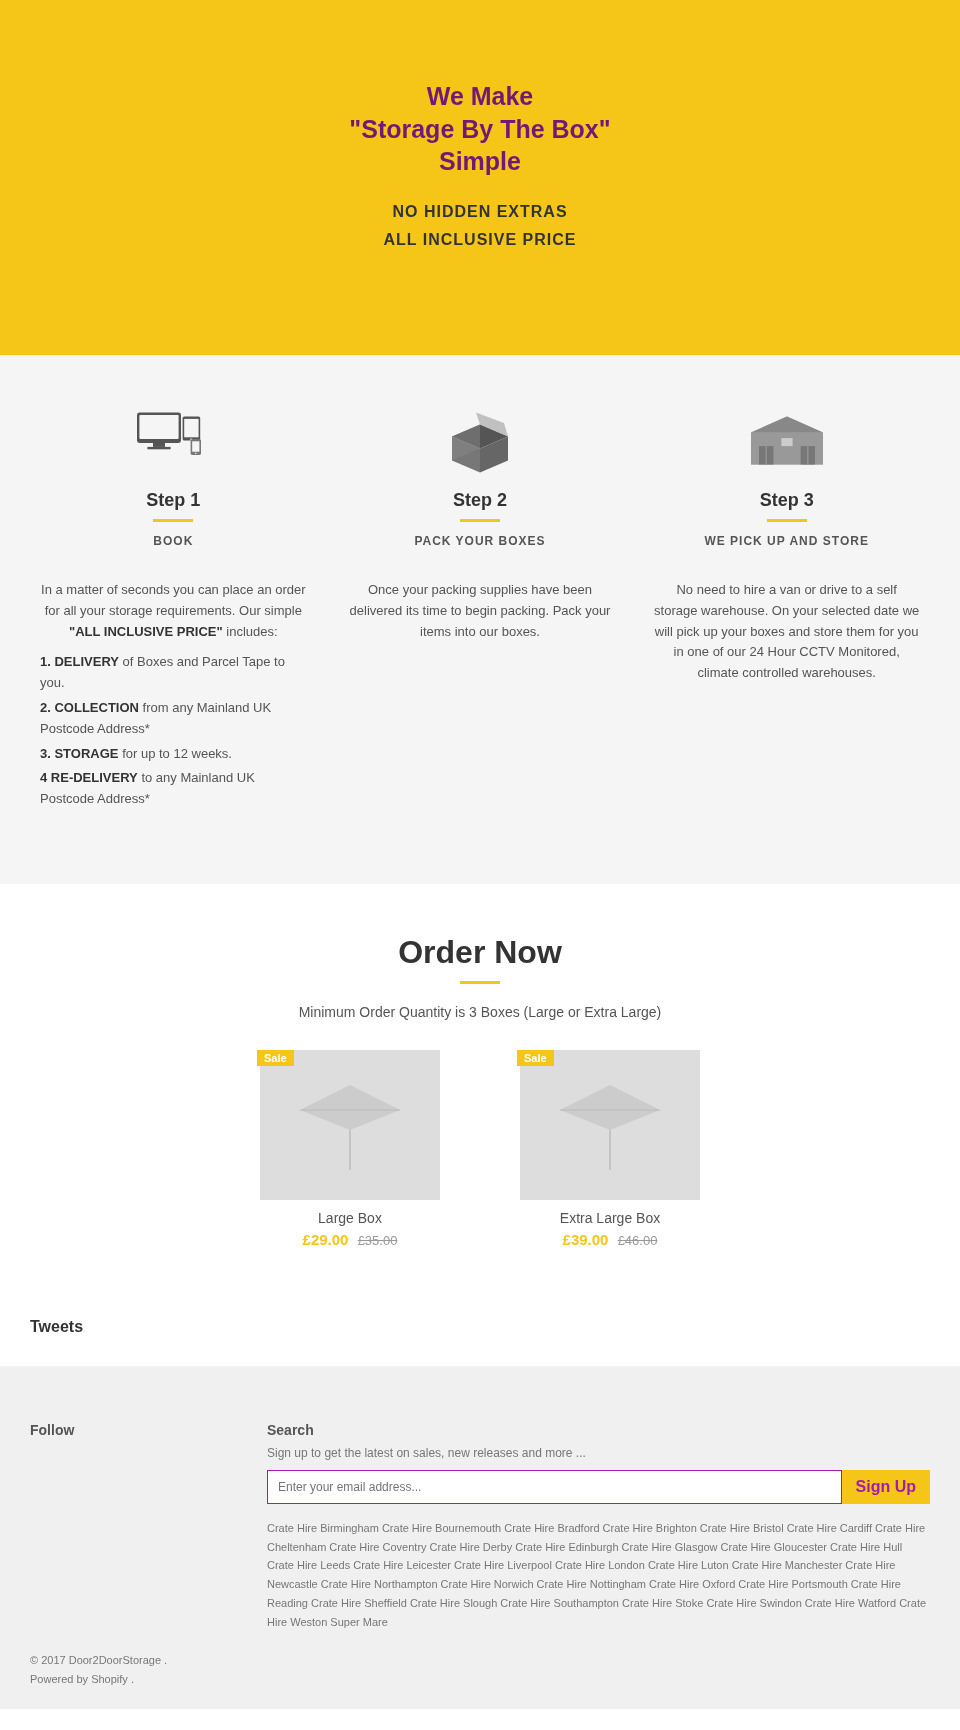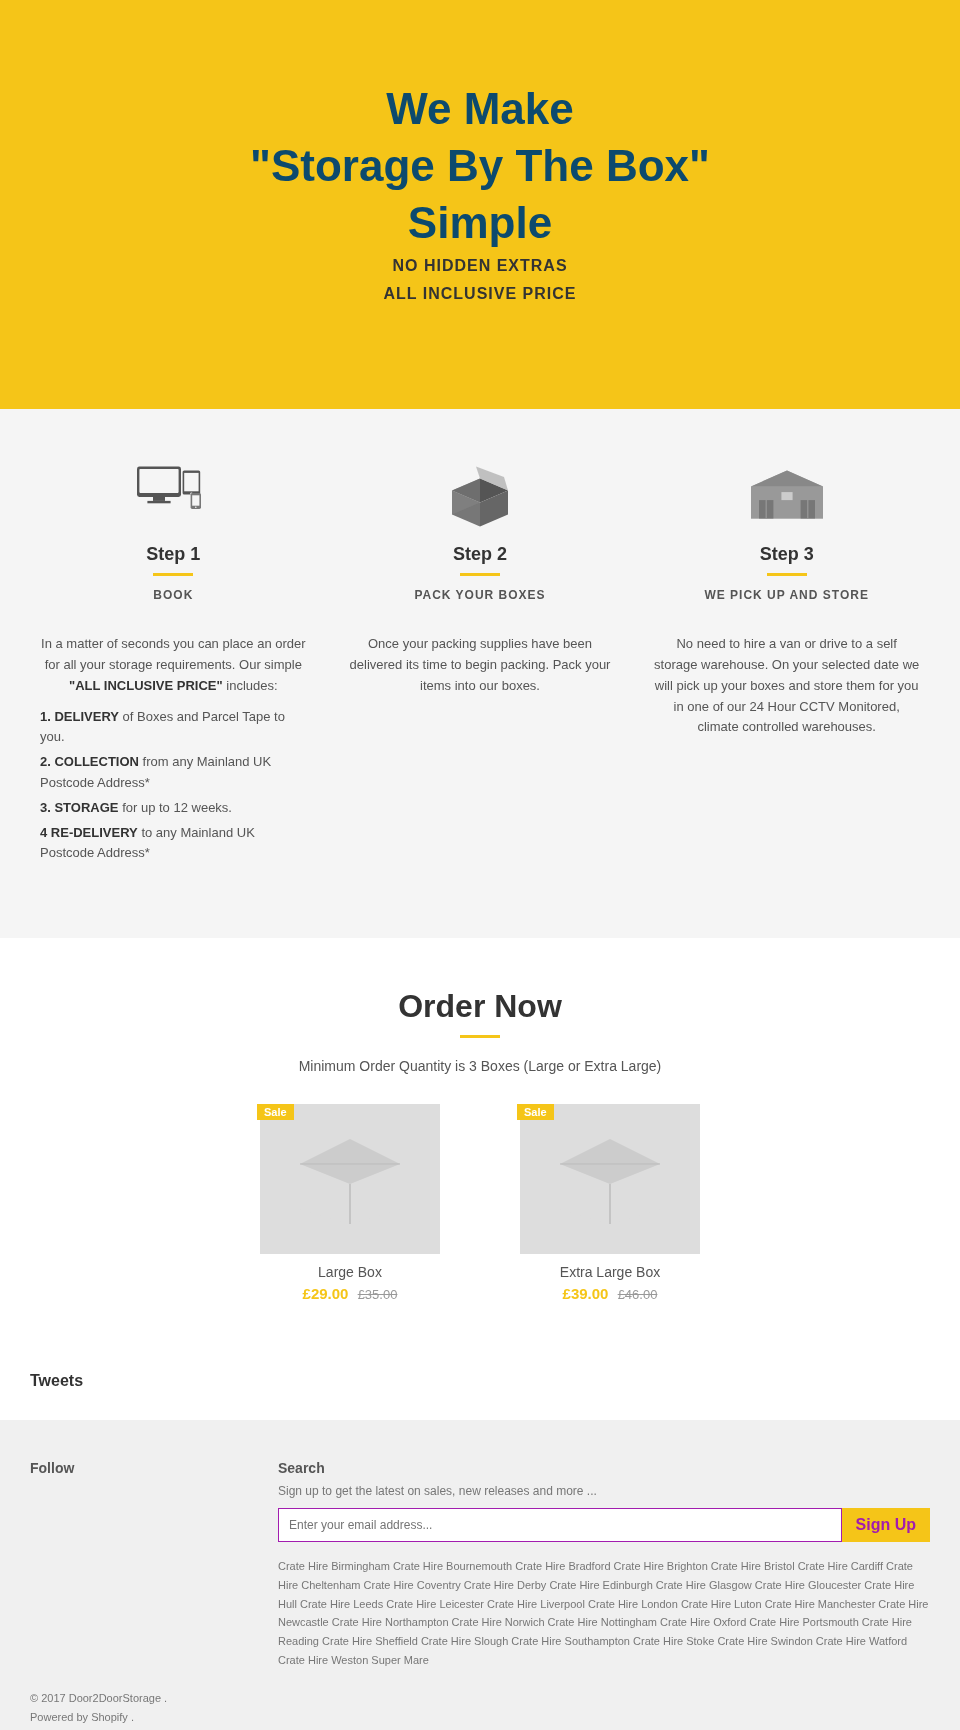--- a/index.html
+++ b/index.html
@@ -5,24 +5,25 @@
     * { box-sizing: border-box; margin: 0; padding: 0; }
     body { font-family: Arial, sans-serif; color: #333; background: #fff; }
 
     
     .hero {
       background-color: #F5C518;
       text-align: center;
       padding: 80px 20px 100px;
     }
     .hero h1 {
-      font-size: 44px;
-      font-weight: bold;
-      color: #0c4a6e;
+      font-size: 25px;
+      font-weight: bold;
+      color: #701a75;
       line-height: 1.3;
+      margin-bottom: 20px;
     }
     .hero p {
       font-size: 16px;
       font-weight: bold;
       letter-spacing: 1px;
       color: #333;
       line-height: 1.8;
     }
 
     
@@ -192,23 +193,23 @@
       margin-bottom: 10px;
     }
 
     
     footer {
       background: #f0f0f0;
       padding: 40px 30px 20px;
     }
     .footer-top {
       display: flex;
-      gap: 48px;
+      gap: 37px;
       max-width: 960px;
-      margin: 0 auto 20px;
+      margin: 16px auto 20px;
     }
     .footer-follow {
       width: 200px;
     }
     .footer-follow h4 {
       font-size: 14px;
       color: #555;
       margin-bottom: 10px;
     }
     .footer-search {

